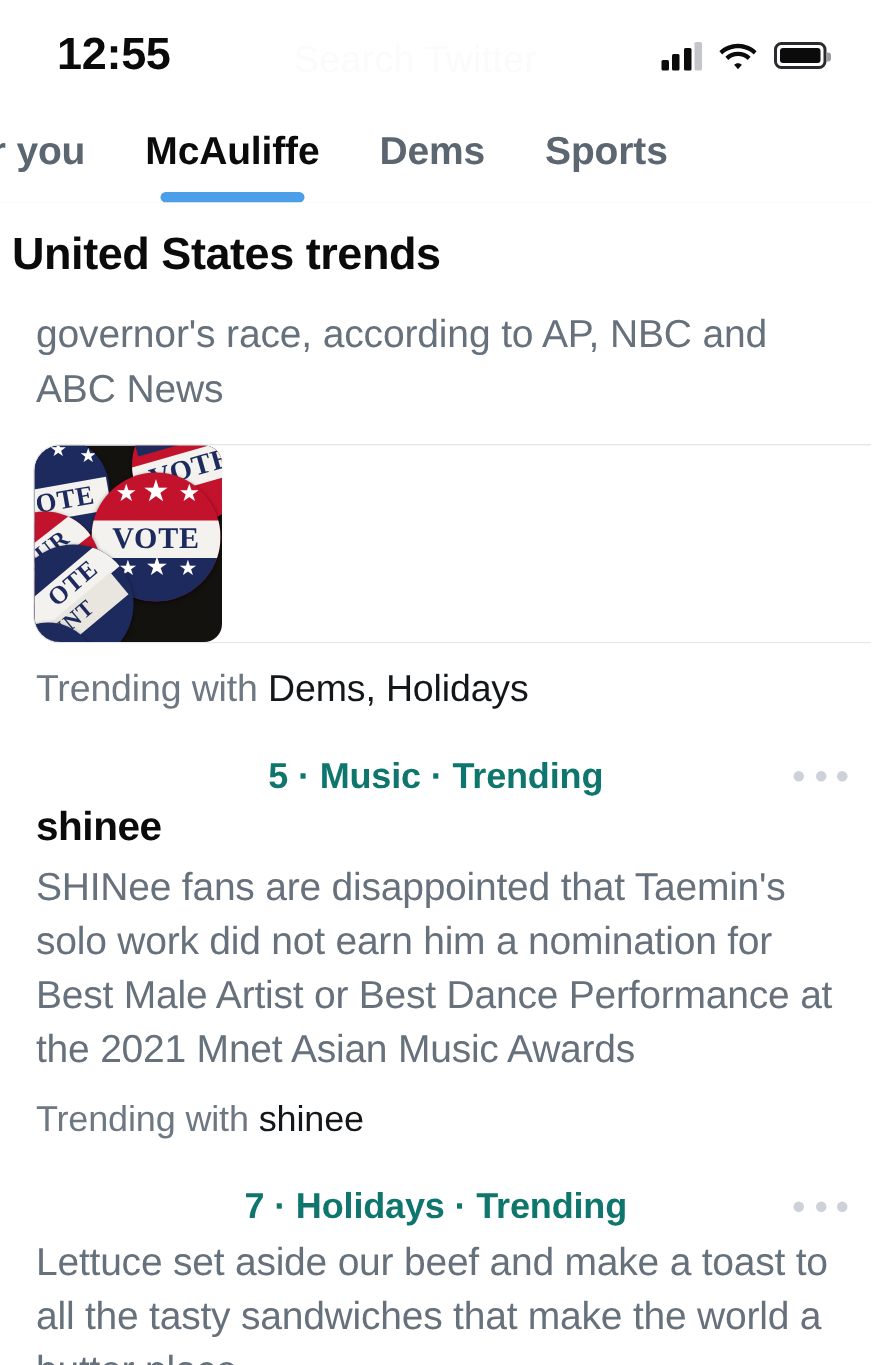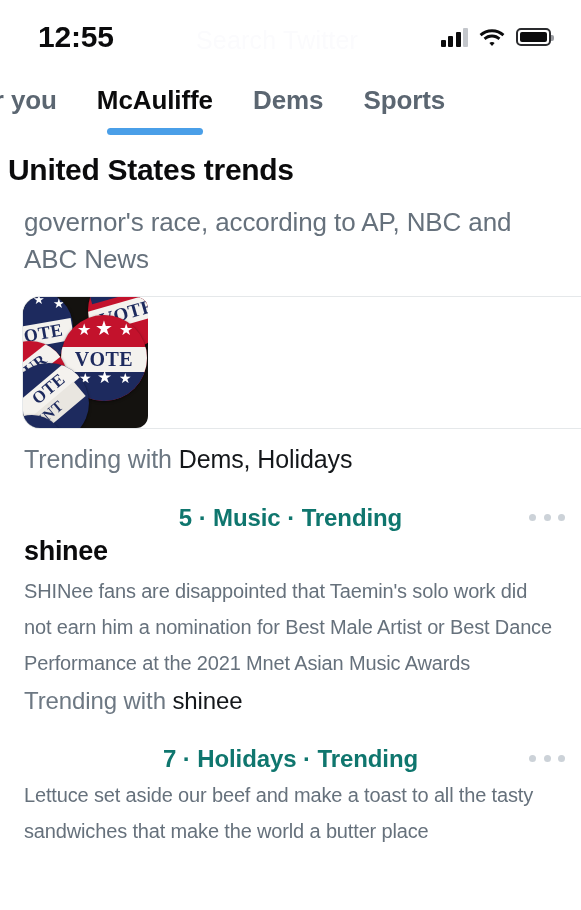--- a/index.html
+++ b/index.html
@@ -271,29 +271,29 @@
     text-align: center;
   }
   .trend-title {
     font-size: 27px;
     font-weight: 700;
     color: #0b0b0c;
     letter-spacing: -0.3px;
     margin-bottom: 6px;
   }
   .trend-desc {
-    font-size: 20px;
+    font-size: 26px;
     line-height: 36px;
     color: #66717c;
     letter-spacing: -0.15px;
   }
   .trend-foot {
     font-size: 24px;
     color: #6d7883;
-    margin-top: 6px;
+    margin-top: 16px;
     letter-spacing: -0.1px;
   }
   .trend-foot b { color: #14171a; font-weight: 400; }
 
   .more-dots {
     position: absolute;
     top: 30px;
     right: 16px;
     width: 36px;
     height: 26px;

